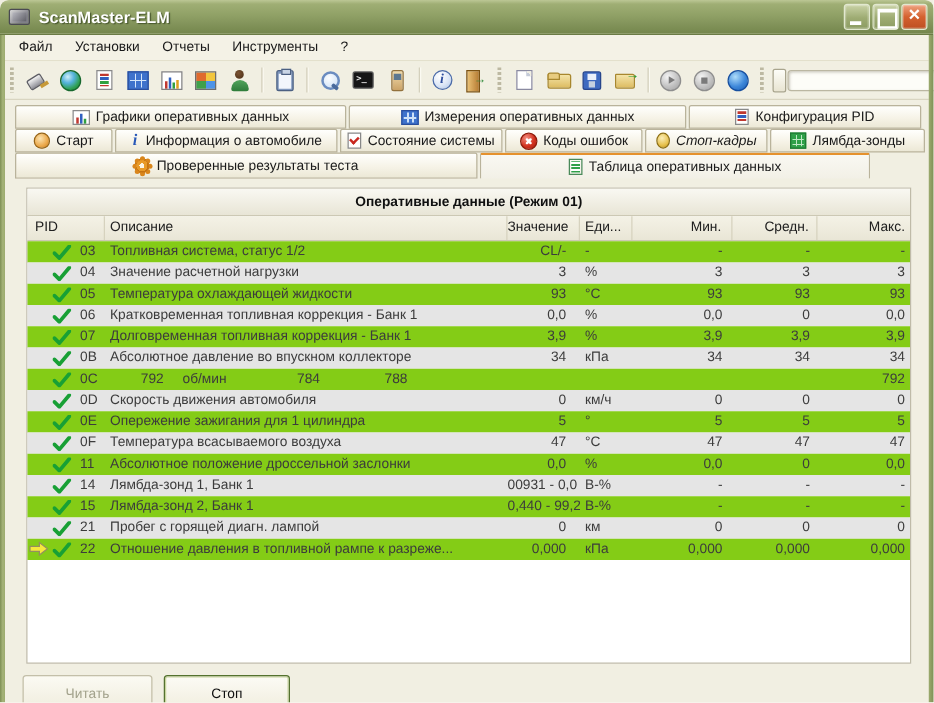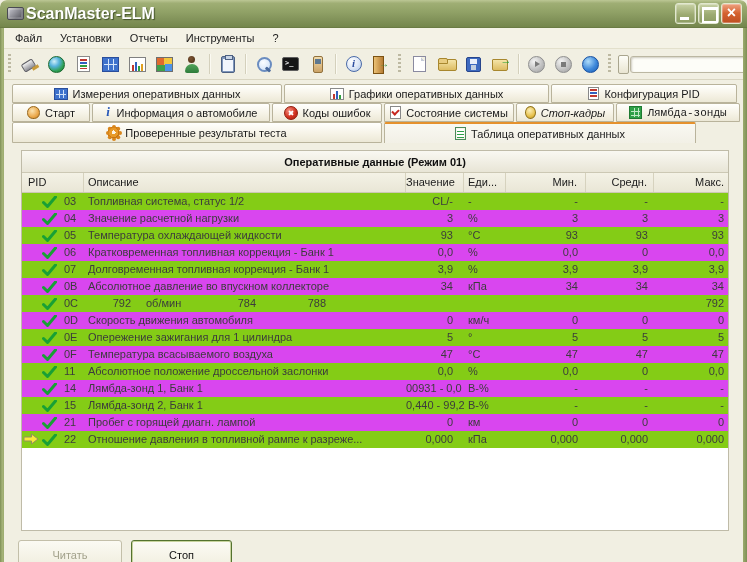--- a/index.html
+++ b/index.html
@@ -7,21 +7,21 @@
   body{font-family:"Liberation Sans",sans-serif;background:#F1EFE2}
   .window{position:relative;width:747px;height:562px;overflow:hidden;background:#F1EFE2;border-radius:7px 7px 0 0}
 
   
   .titlebar{position:absolute;top:0;left:0;right:0;height:28px;display:flex;align-items:center;padding:0 5px;
     background:linear-gradient(#BCC795 0%,#9FAE74 12%,#90A166 45%,#82935A 72%,#74864C 100%);
     border-bottom:1px solid #6A7B44;border-radius:6px 6px 0 0}
   .chip-icon{position:relative;width:17px;height:13px;background:linear-gradient(135deg,#D8D8D8,#808088 70%);
     border:1px solid #4A4A52;border-radius:2px;margin:0 2px;flex:none}
   .chip-icon::after{content:"";position:absolute;inset:2px;background:linear-gradient(135deg,#B8B8C0,#606068)}
-  .title-text{flex:1;color:#fff;font-size:16px;font-weight:bold;text-shadow:1px 1px 1px rgba(60,75,35,.9)}
+  .title-text{flex:1;color:#fff;font-size:13px;font-weight:bold;margin-left:5px;text-shadow:1px 1px 1px rgba(60,75,35,.9)}
   .ctrl-btn{width:21px;height:21px;border-radius:3px;margin-left:2px;position:relative;flex:none;
     border:1px solid #E2E8CF;box-shadow:inset 0 0 0 1px rgba(255,255,255,.28)}
   .btn-min,.btn-max{background:linear-gradient(#C9D2A6,#9DAB72 55%,#8C9C62)}
   .btn-close{background:linear-gradient(#EFA381,#D4612F 50%,#BE4F22)}
   .btn-min::after{content:"";position:absolute;left:4px;bottom:3px;width:9px;height:3px;background:#fff}
   .btn-max::after{content:"";position:absolute;left:3px;top:3px;width:12px;height:11px;border:2px solid #fff;border-top-width:3px}
   .btn-close::after{content:"×";position:absolute;left:50%;top:50%;transform:translate(-50%,-56%);color:#fff;font-size:16px;font-weight:bold}
 
   
   .frame{position:absolute;top:28px;bottom:0;width:4px;z-index:5}
@@ -134,21 +134,21 @@
 
   
   .content{position:relative;flex:1;background:#F1EFE2}
   .panel{position:absolute;left:17px;top:7px;width:708px;height:381px;background:#fff;border:1px solid #BFBBA8}
   .panel-title{height:22px;line-height:22px;text-align:center;font-weight:bold;font-size:11px;color:#101010;
     background:linear-gradient(#F9F8F2,#E8E5D6);border-bottom:1px solid #CCC8B4}
   .thead{display:flex;background:linear-gradient(#F4F2E6,#E9E6D6);border-bottom:1px solid #CCC8B4}
   .th{height:19px;line-height:19px;font-size:11px;color:#202020;border-right:1px solid #D6D2BE;overflow:hidden;white-space:nowrap}
   .th:last-child{border-right:none}
   .trow{display:flex;height:17px;line-height:17px;font-size:11px;color:#3C3C3C;background:#84cc16}
-  .trow.alt{background:#d946ef}
+  .trow.alt{background:#e5e5e5}
   .td{overflow:hidden;white-space:nowrap}
   .c-pid{width:62px}
   .c-desc{width:322px;padding-left:4px}
   .c-value{width:58px;text-align:right;padding-right:11px}
   .c-unit{width:42px;padding-left:4px}
   .c-min{width:80px;text-align:right;padding-right:8px}
   .c-avg{width:68px;text-align:right;padding-right:6px}
   .c-max{width:71px;text-align:right;padding-right:4px;flex:1}
   .th.c-pid{padding-left:6px}
   .pid-cell{display:flex;align-items:center;padding-left:20px;position:relative}
@@ -251,55 +251,55 @@
         </div>
         <div class="tb-grip"></div>
         <div class="tb-slider">
           <div class="slider-thumb"></div>
           <div class="slider-track"></div>
         </div>
       </div>
 
     <div class="tabs">
       <div class="tabrow" id="tabrow1">
+          <div class="tab" style="width: 265px;">
+            <span class="icon ti-chart"></span>
+            <span class="tab-label">Графики оперативных данных</span>
+          </div>
           <div class="tab" style="width: 270px;">
             <span class="icon ti-grid"></span>
             <span class="tab-label">Измерения оперативных данных</span>
-          </div>
-          <div class="tab" style="width: 265px;">
-            <span class="icon ti-chart"></span>
-            <span class="tab-label">Графики оперативных данных</span>
           </div>
           <div class="tab" style="width: 186px;">
             <span class="icon ti-pid-doc"></span>
             <span class="tab-label">Конфигурация PID</span>
           </div>
         </div>
       <div class="tabrow" id="tabrow2">
           <div class="tab" style="width: 78px;">
             <span class="icon ti-start"></span>
             <span class="tab-label">Старт</span>
           </div>
           <div class="tab" style="width: 178px;">
             <span class="icon ti-info-i"></span>
             <span class="tab-label">Информация о автомобиле</span>
           </div>
+          <div class="tab" style="width: 130px;">
+            <span class="icon ti-check-doc"></span>
+            <span class="tab-label">Состояние системы</span>
+          </div>
           <div class="tab" style="width: 110px;">
             <span class="icon ti-error-x"></span>
             <span class="tab-label">Коды ошибок</span>
           </div>
-          <div class="tab" style="width: 130px;">
-            <span class="icon ti-check-doc"></span>
-            <span class="tab-label">Состояние системы</span>
-          </div>
           <div class="tab" style="width: 98px; font-style: italic;">
             <span class="icon ti-freeze"></span>
             <span class="tab-label">Стоп-кадры</span>
           </div>
-          <div class="tab" style="width: 124px; font-family: Liberation Mono, monospace;">
+          <div class="tab" style="width: 124px;">
             <span class="icon ti-lambda"></span>
             <span class="tab-label">Лямбда-зонды</span>
           </div>
         </div>
       <div class="tabrow row3" id="tabrow3">
           <div class="tab" style="width: 370px; margin-top: 12px;">
             <span class="icon ti-gear"></span>
             <span class="tab-label">Проверенные результаты теста</span>
           </div>
           <div class="tab active" style="width: 312px;">

